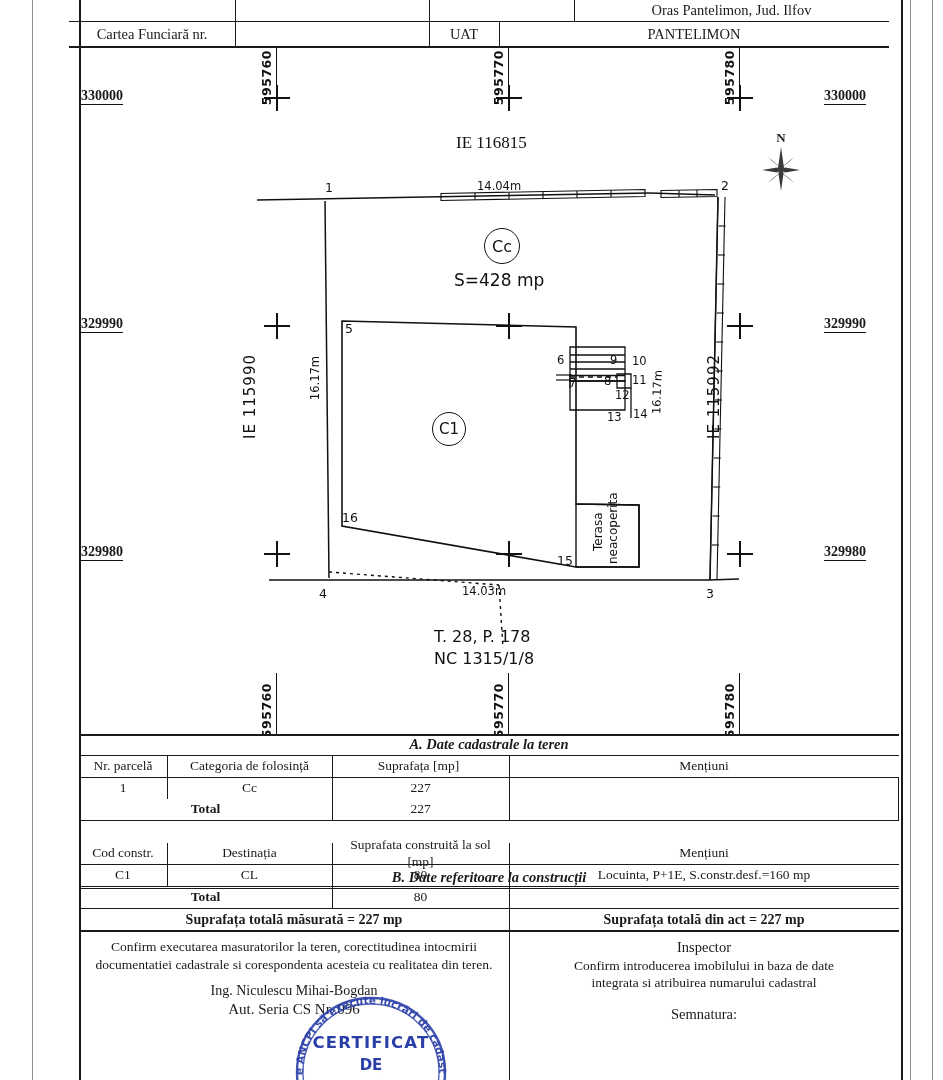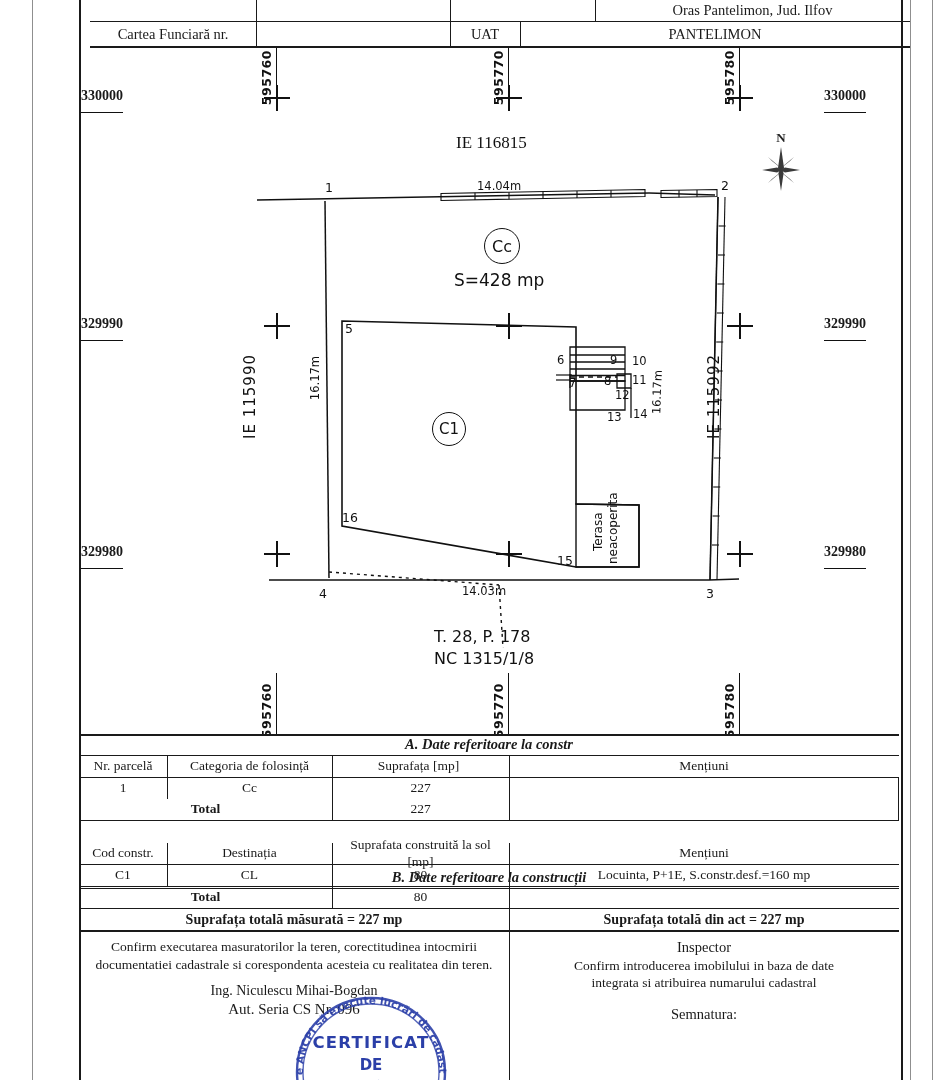--- a/index.html
+++ b/index.html
@@ -16,37 +16,37 @@
   .edge-line{position:absolute;background:#8f8f8f;}
   .edge-l1{left:32px;top:0;width:1px;height:1080px;}
   .edge-r1{left:910px;top:0;width:1px;height:1080px;}
   .edge-r2{left:932px;top:0;width:1px;height:1080px;}
 
   
   .frame{position:absolute;left:79px;top:0;width:820px;height:1080px;
          border-left:2px solid #1a1a1a;border-right:2px solid #1a1a1a;}
 
   
-  .hdr{position:absolute;left:90px;width:820px;box-sizing:border-box;text-align:right;}
+  .hdr{position:absolute;left:69px;width:820px;box-sizing:border-box;text-align:right;}
   .hdr-row0{top:0px;height:22px;border-bottom:1.6px solid #1a1a1a;}
   .hdr-row1{top:22px;height:26px;border-bottom:2px solid #1a1a1a;}
   .hdr-cell{position:absolute;top:0;height:100%;display:flex;align-items:center;
             justify-content:center;font-size:14.5px;box-sizing:border-box;}
   .vsep{position:absolute;top:0;height:100%;width:1.4px;background:#1a1a1a;}
 
   
   .canvas{position:absolute;left:79px;top:48px;width:820px;height:686px;
           border-bottom:2px solid #1a1a1a;overflow:hidden;}
 
   .grid-label{position:absolute;font-family:"DejaVu Sans",sans-serif;
               font-size:12.5px;font-weight:bold;letter-spacing:.5px;color:#111;}
   .grid-label.vert{writing-mode:vertical-rl;transform:rotate(180deg);}
   .grid-tick{position:absolute;background:#111;}
   .coord-y{position:absolute;font-family:"Liberation Serif",serif;font-size:14px;
-           font-weight:bold;border-bottom:1.6px solid #111;padding-bottom:8px;line-height:1.05;}
+           font-weight:bold;border-bottom:1.6px solid #111;padding-bottom:0px;line-height:1.05;}
 
   .cross{position:absolute;width:26px;height:26px;}
   .cross:before,.cross:after{content:"";position:absolute;background:#111;}
   .cross:before{left:12px;top:0;width:1.6px;height:26px;}
   .cross:after{left:0;top:12px;width:26px;height:1.6px;}
 
   .ie-label{position:absolute;font-family:"DejaVu Sans",sans-serif;font-size:15px;
             writing-mode:vertical-rl;transform:rotate(180deg);letter-spacing:1px;color:#111;}
   .ie-top{position:absolute;font-family:"Liberation Serif",serif;font-size:17px;color:#111;}
 
@@ -281,21 +281,21 @@
     <div class="terasa" style="left:512px;top:452px;width:66px;height:64px;">Terasa neacoperita</div>
 
     <div class="parcel-txt" style="left:355px;top:578px;width:180px;">
       <div>T. 28, P. 178</div>
       <div>NC 1315/1/8</div>
     </div>
 
   </div>
 
   <div class="tbl" style="top:734px;height:22px;">
-    <div class="tsec">A. Date referitoare la constr</div>
+    <div class="tsec">A. Date cadastrale la teren</div>
   </div>
 
   <div class="tbl" style="top:756px;height:22px;">
     <div class="vsep" style="left:88px"></div>
     <div class="vsep" style="left:253px"></div>
     <div class="vsep" style="left:430px"></div>
     <div class="tcell" style="left:0;width:88px">Nr. parcelă</div>
     <div class="tcell" style="left:88px;width:165px">Categoria de folosință</div>
     <div class="tcell" style="left:251px;width:177px">Suprafața [mp]</div>
     <div class="tcell" style="left:430px;width:390px">Mențiuni</div>

